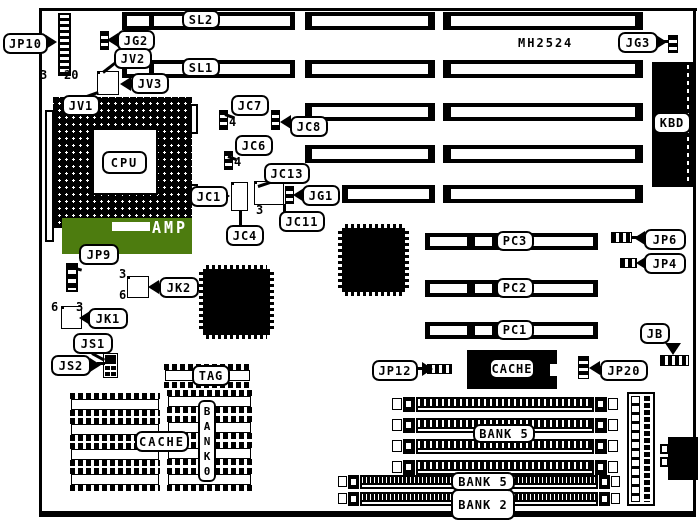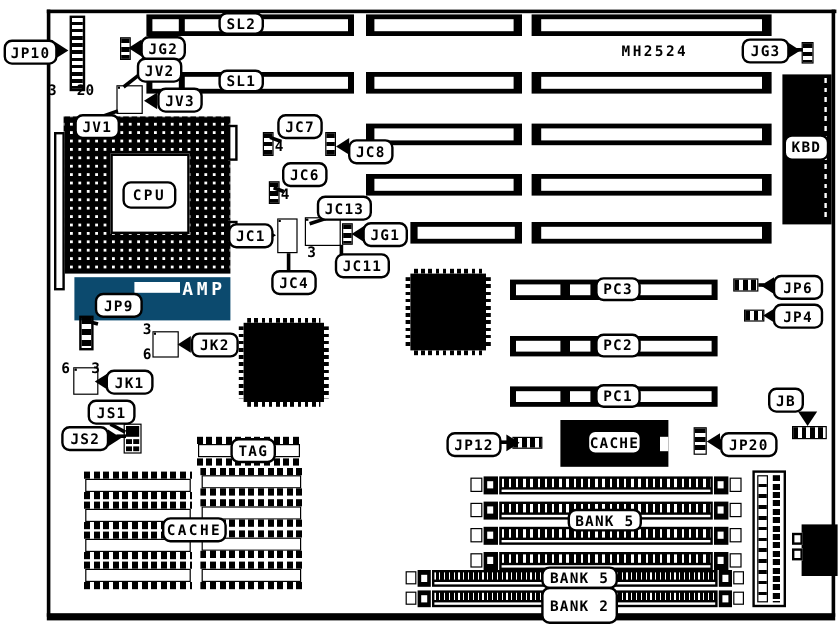--- a/index.html
+++ b/index.html
@@ -160,21 +160,21 @@
 
   <div class="abs" style="left:45px;top:110px;width:9px;height:132px;background:#fff;border:2px solid #000;z-index:7"></div>
   <div class="cpusock" style="left:53px;top:97px;width:139px;height:131px"></div>
   <div class="abs" style="left:92px;top:128px;width:66px;height:67px;background:#fff;border:2px solid #000;z-index:7"></div>
   <div class="lab" style="left:102px;top:151px;width:45px;height:23px;letter-spacing:2px">
       <span>CPU</span>
     </div>
   <div class="abs" style="left:190px;top:104px;width:8px;height:30px;background:#fff;border:2px solid #000;z-index:7"></div>
   <div class="abs" style="left:190px;top:184px;width:8px;height:17px;background:#fff;border:2px solid #000;z-index:7"></div>
 
-  <div class="abs" style="left:62px;top:231px;width:130px;height:36px;background:#0c4a6e;z-index:8">
+  <div class="abs" style="left:62px;top:218px;width:130px;height:36px;background:#4d7c0f;z-index:8">
     <b style="left:50px;top:4px;width:38px;height:9px;background:#fff"></b>
     <span class="amptxt">AMP</span>
   </div>
 
   <div class="lab" style="left:231px;top:95px;width:38px;height:21px">
       <span>JC7</span>
     </div>
   <div class="ln" style="left:225px;top:113px;width:10px;transform:rotate(20deg)"></div>
   <div class="vconn" style="left:219px;top:110px;width:9px;height:20px"></div>
   <div class="txt" style="left:229px;top:116px">4</div>
@@ -419,20 +419,21 @@
       <i class="pins" style="top:0"></i>
       <b class="body"></b>
       <i class="pins" style="bottom:0"></i>
     </div>
   <div class="dip" style="left:167px;top:468px;width:85px;height:23px">
       <i class="pins" style="top:0"></i>
       <b class="body"></b>
       <i class="pins" style="bottom:0"></i>
     </div>
 
+  <div class="vlab" style="left:198px;top:400px;width:18px;height:82px">BANK0</div>
   <div class="lab" style="left:135px;top:431px;width:54px;height:21px;letter-spacing:2px">
       <span>CACHE</span>
     </div>
 
   <div class="simm" style="left:392px;top:397px;width:226px;height:15px">
     <b class="sq" style="left:0;top:1px;width:10px;height:12px"></b>
       <s class="clip" style="left:11px;top:0;width:12px;height:15px">
         <i></i>
       </s>
       <s class="bar" style="left:24px;top:0;width:178px;height:15px">

